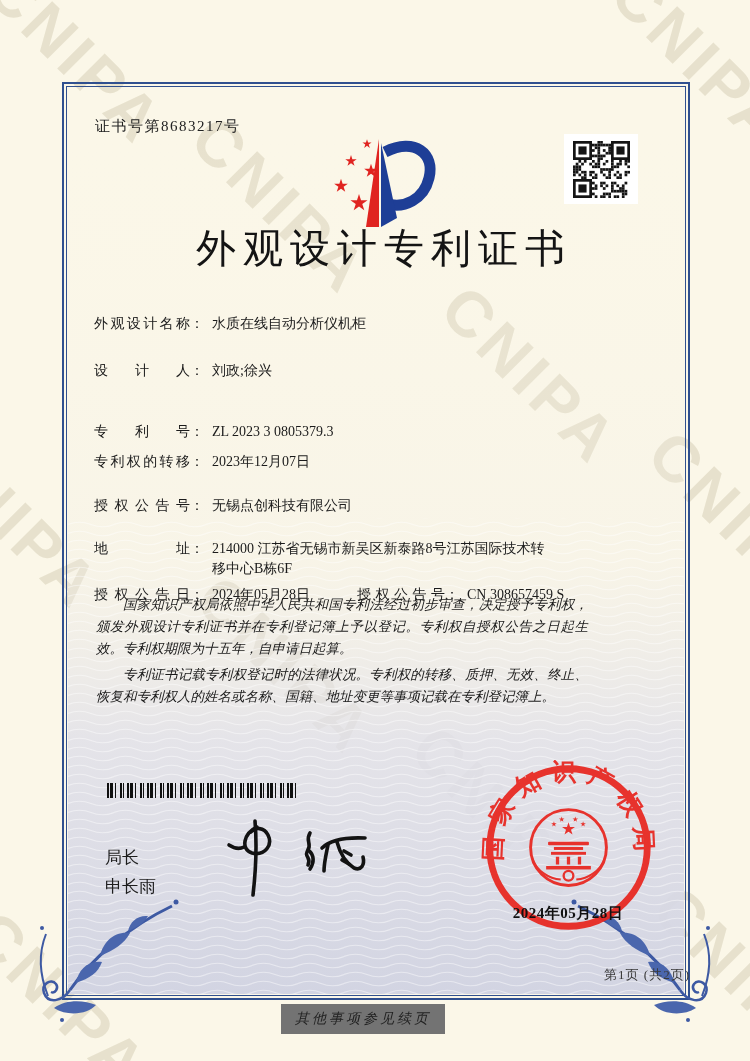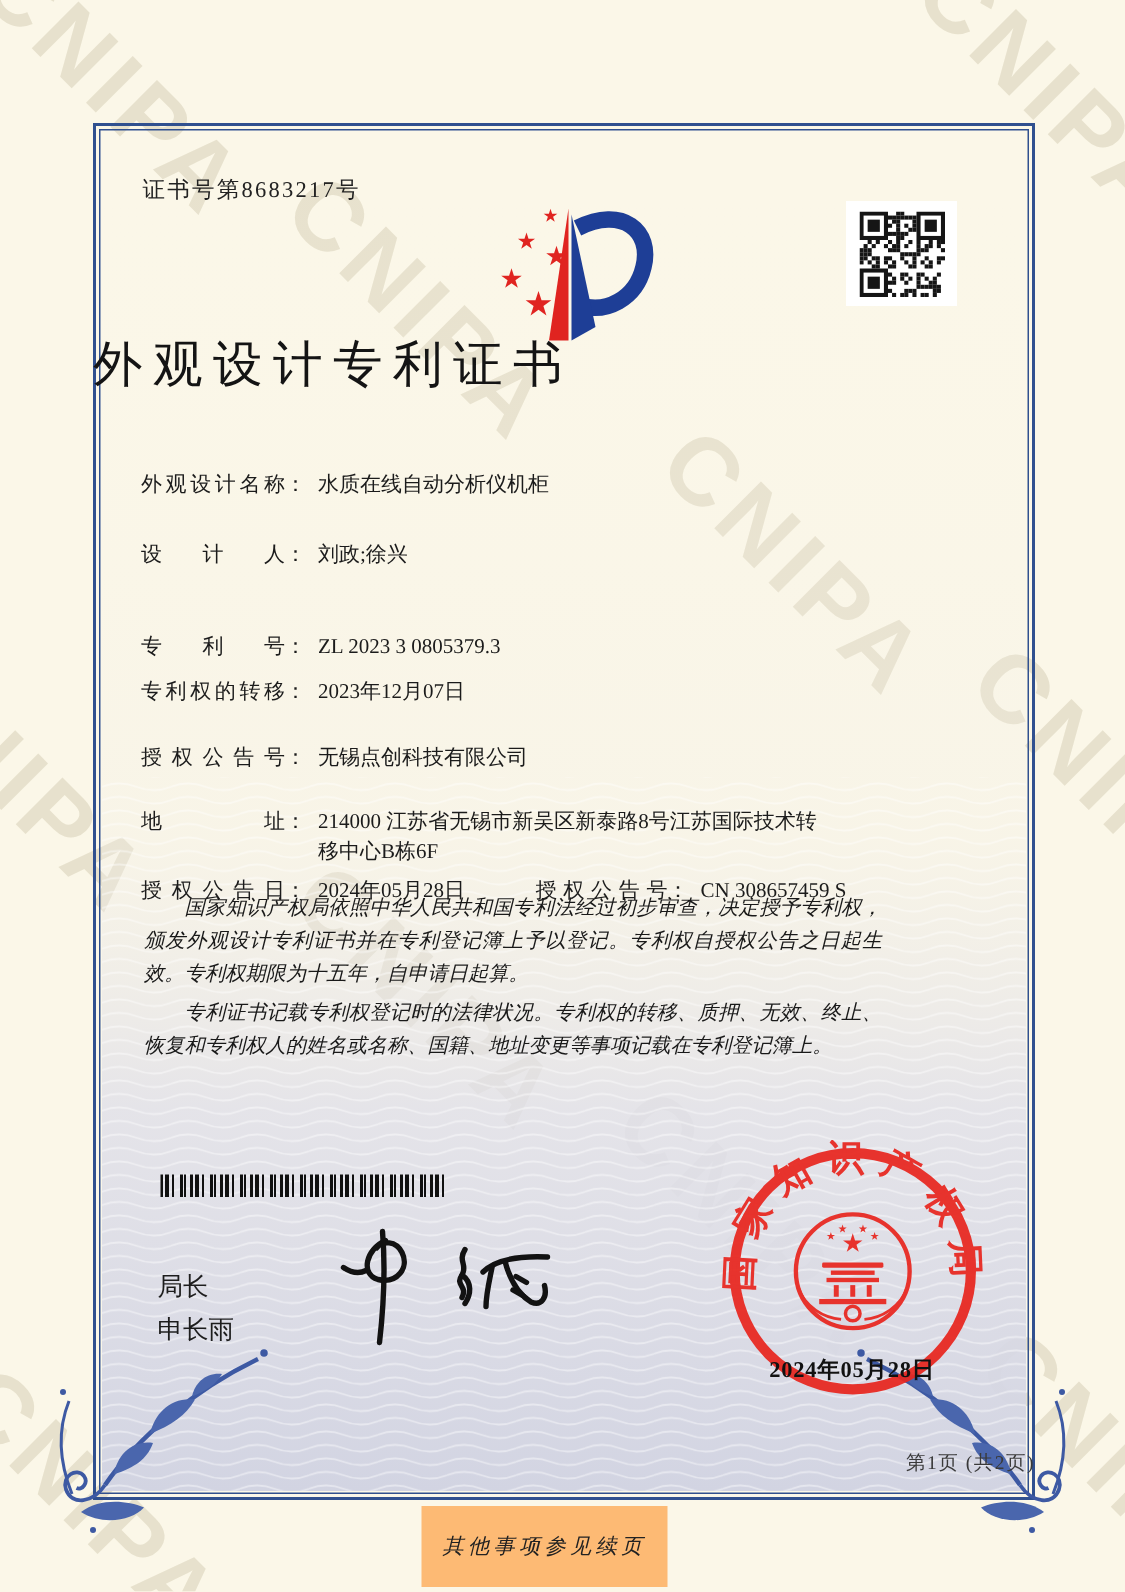--- a/index.html
+++ b/index.html
@@ -22,22 +22,22 @@
   
   .frame{position:absolute;left:62px;top:82px;width:624px;height:914px;
          border:2px solid #30508f;z-index:1;}
   .frame::before{content:"";position:absolute;inset:2px;border:1px solid #30508f;}
   .guilloche{position:absolute;inset:4px;width:calc(100% - 8px);height:calc(100% - 8px);}
   
   .cert-no{position:absolute;z-index:2;left:95px;top:117px;font-size:15px;letter-spacing:1.5px;color:#222;}
   .logo{position:absolute;z-index:2;left:320px;top:130px;width:122px;height:120px;}
   .qrbox{position:absolute;z-index:2;left:564px;top:134px;width:74px;height:70px;background:#fff;
          display:flex;align-items:center;justify-content:center;}
-  .title{position:absolute;z-index:2;left:62px;top:221px;width:510px;text-align:left;
-         font-size:33px;letter-spacing:7px;color:#141414;}
+  .title{position:absolute;z-index:2;left:62px;top:221px;width:510px;text-align:right;
+         font-size:40px;letter-spacing:7px;color:#141414;}
   
   .field{position:absolute;z-index:2;left:94px;font-size:14px;color:#1b1b1b;line-height:20px;}
   .field.second{left:357px;}
   .flabel{display:inline-block;width:96px;text-align:justify;text-align-last:justify;vertical-align:top;}
   .field.second .flabel{width:88px;}
   .fcolon{display:inline-block;vertical-align:top;}
   .fvalue{display:inline-block;vertical-align:top;margin-left:8px;white-space:pre-line;max-width:400px;}
   .f-row0{top:314px;} .f-row1{top:361px;} .f-row2{top:422px;} .f-row3{top:452px;}
   .f-row4{top:496px;} .f-row5{top:539px;} .f-row6{top:585px;font-family:Liberation Serif, serif;} .f-row7{top:585px;}
   
@@ -55,21 +55,21 @@
   .seal{position:absolute;z-index:3;left:481px;top:760px;width:175px;height:175px;}
   .sealdate{position:absolute;z-index:4;left:503px;top:904px;width:130px;text-align:center;
             font-size:15px;font-weight:600;letter-spacing:0.5px;color:#111;}
   
   .fl{position:absolute;z-index:2;width:150px;height:150px;}
   .fl-left{left:30px;top:878px;}
   .fl-right{left:570px;top:878px;transform:scaleX(-1);}
   
   .pagenum{position:absolute;z-index:2;left:62px;top:966px;width:628px;text-align:right;
            font-size:13px;letter-spacing:1px;color:#3a3a3a;}
-  .note{position:absolute;z-index:2;left:281px;top:1004px;background:#fdba74;padding:18px 14px;
+  .note{position:absolute;z-index:2;left:281px;top:1004px;background:#737373;padding:6px 14px;
         font-size:14px;letter-spacing:3px;font-style:italic;color:#222;}
 </style>
 </head>
 <body>
 
 <div class="page">
 
   <span class="wm">CNIPA</span>
   <span class="wm">CNIPA</span>
   <span class="wm">CNIPA</span>

